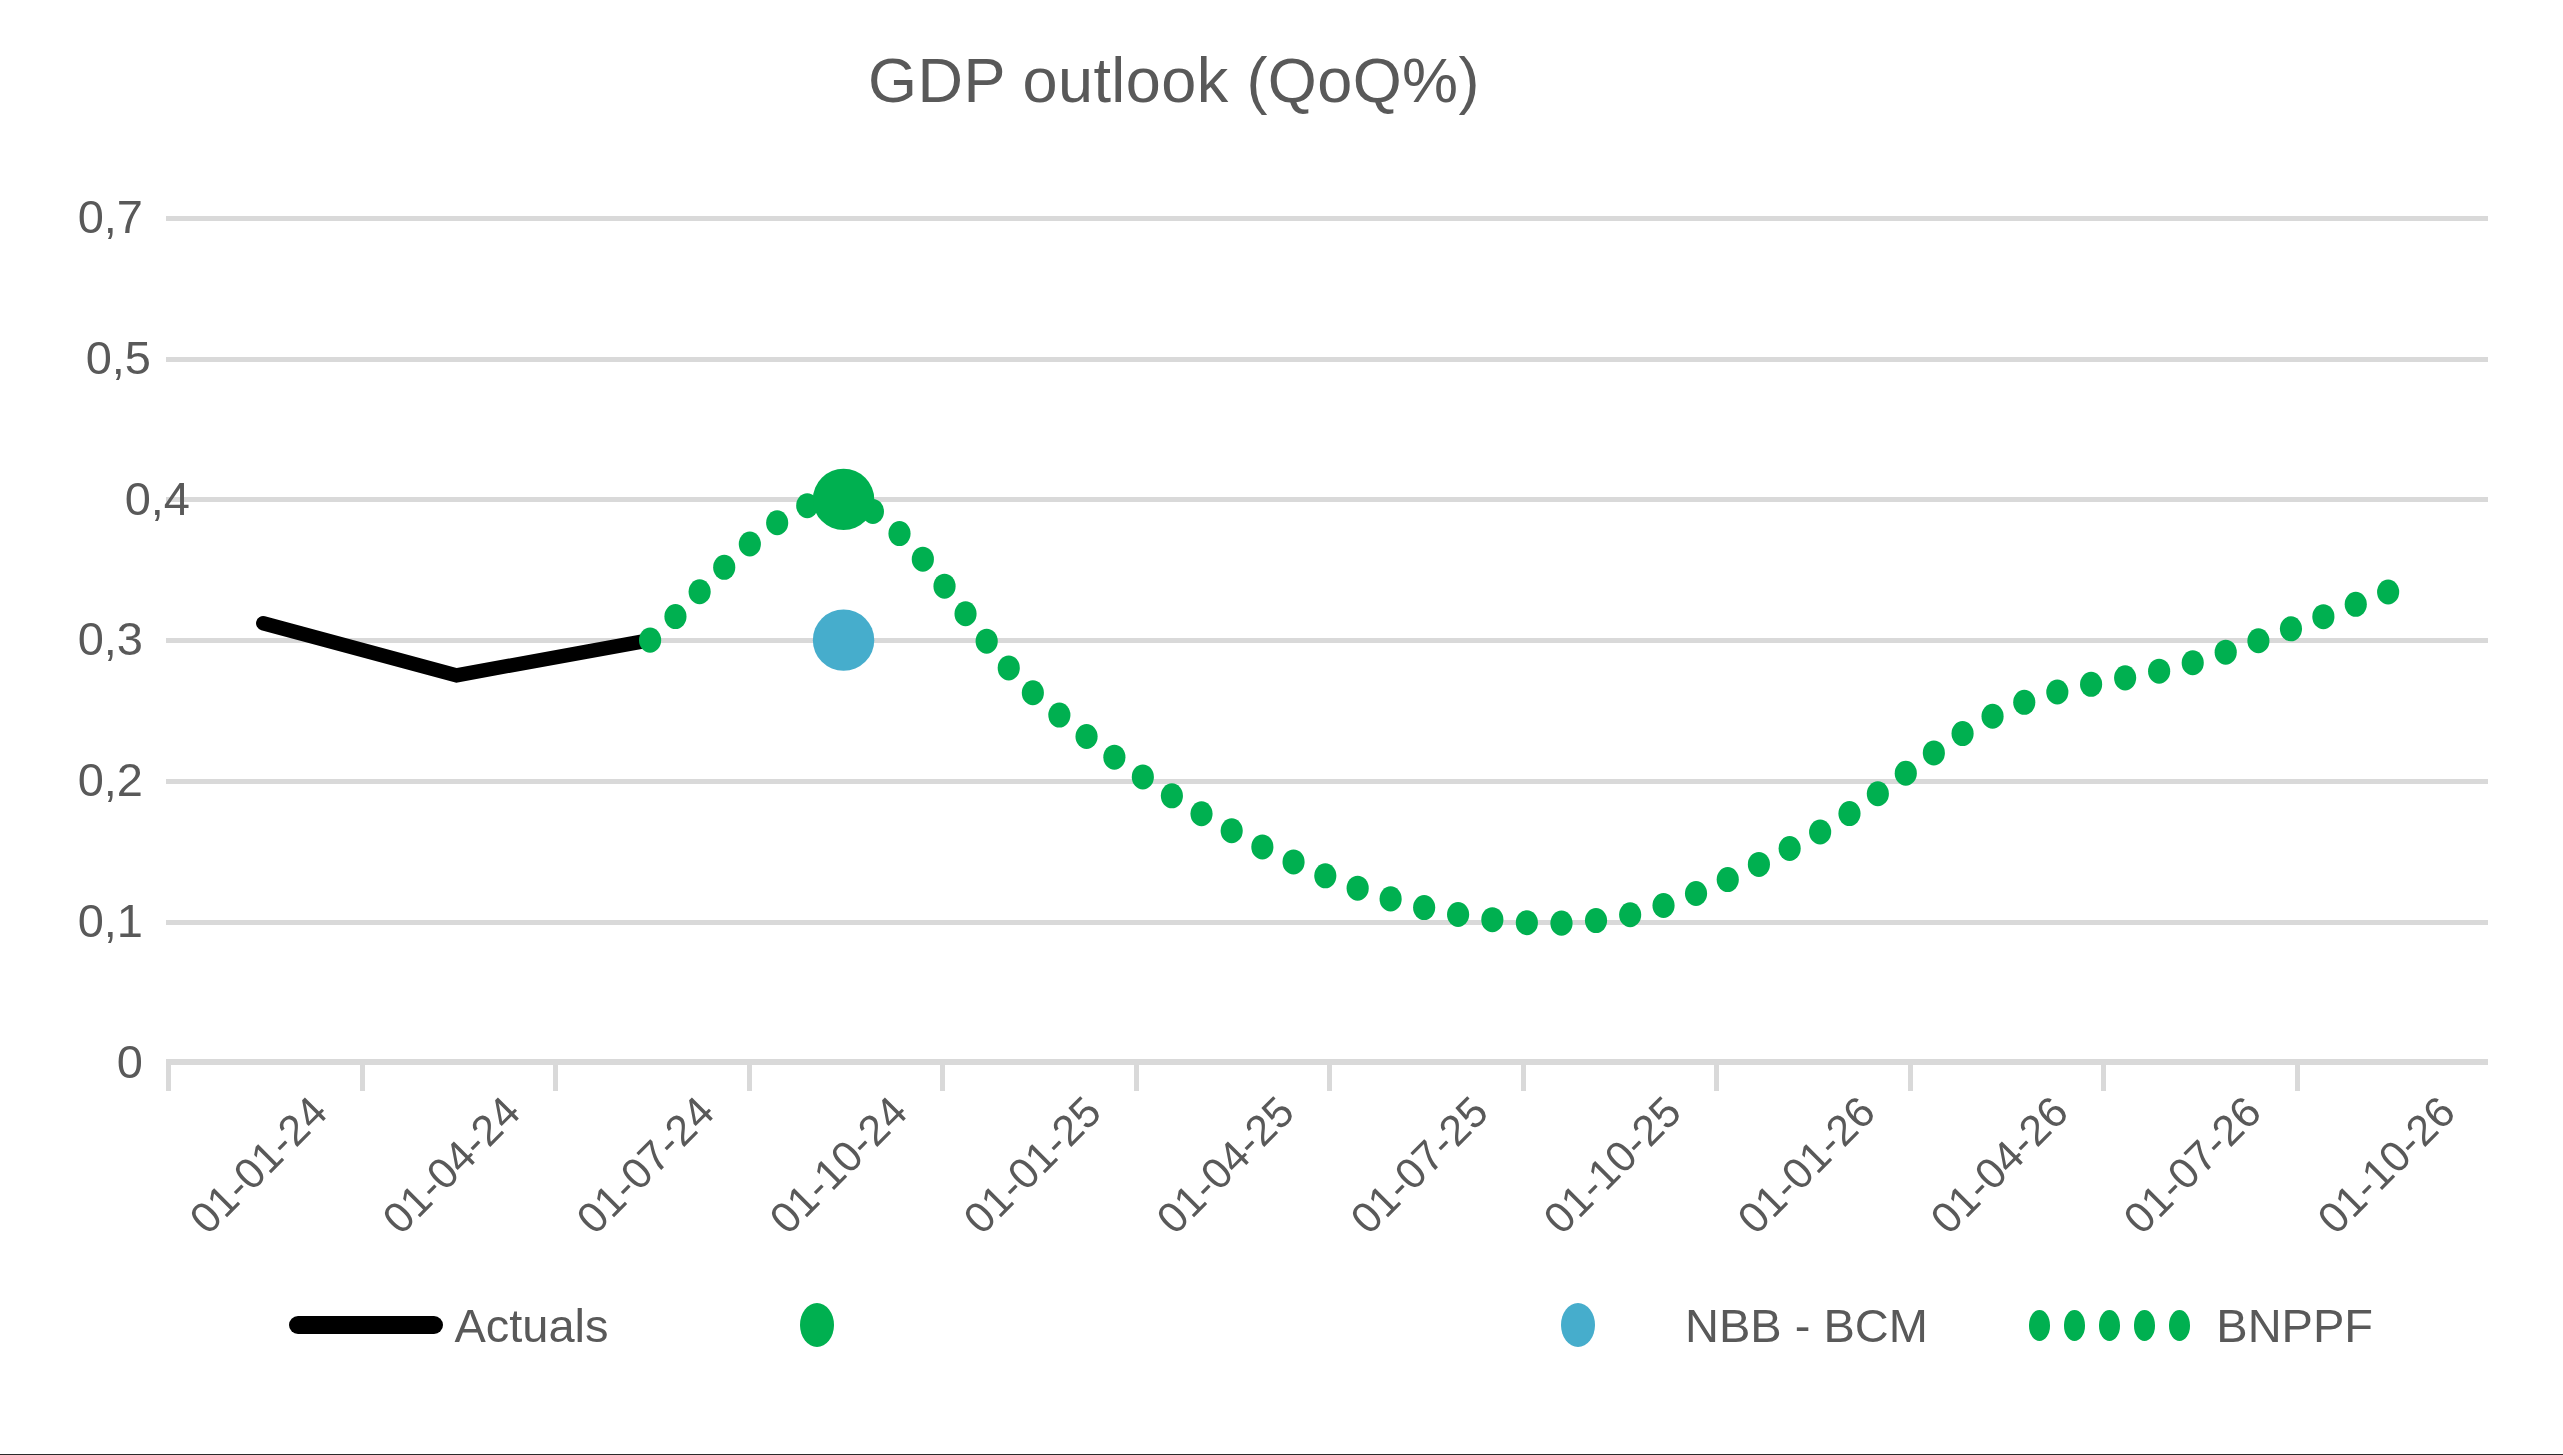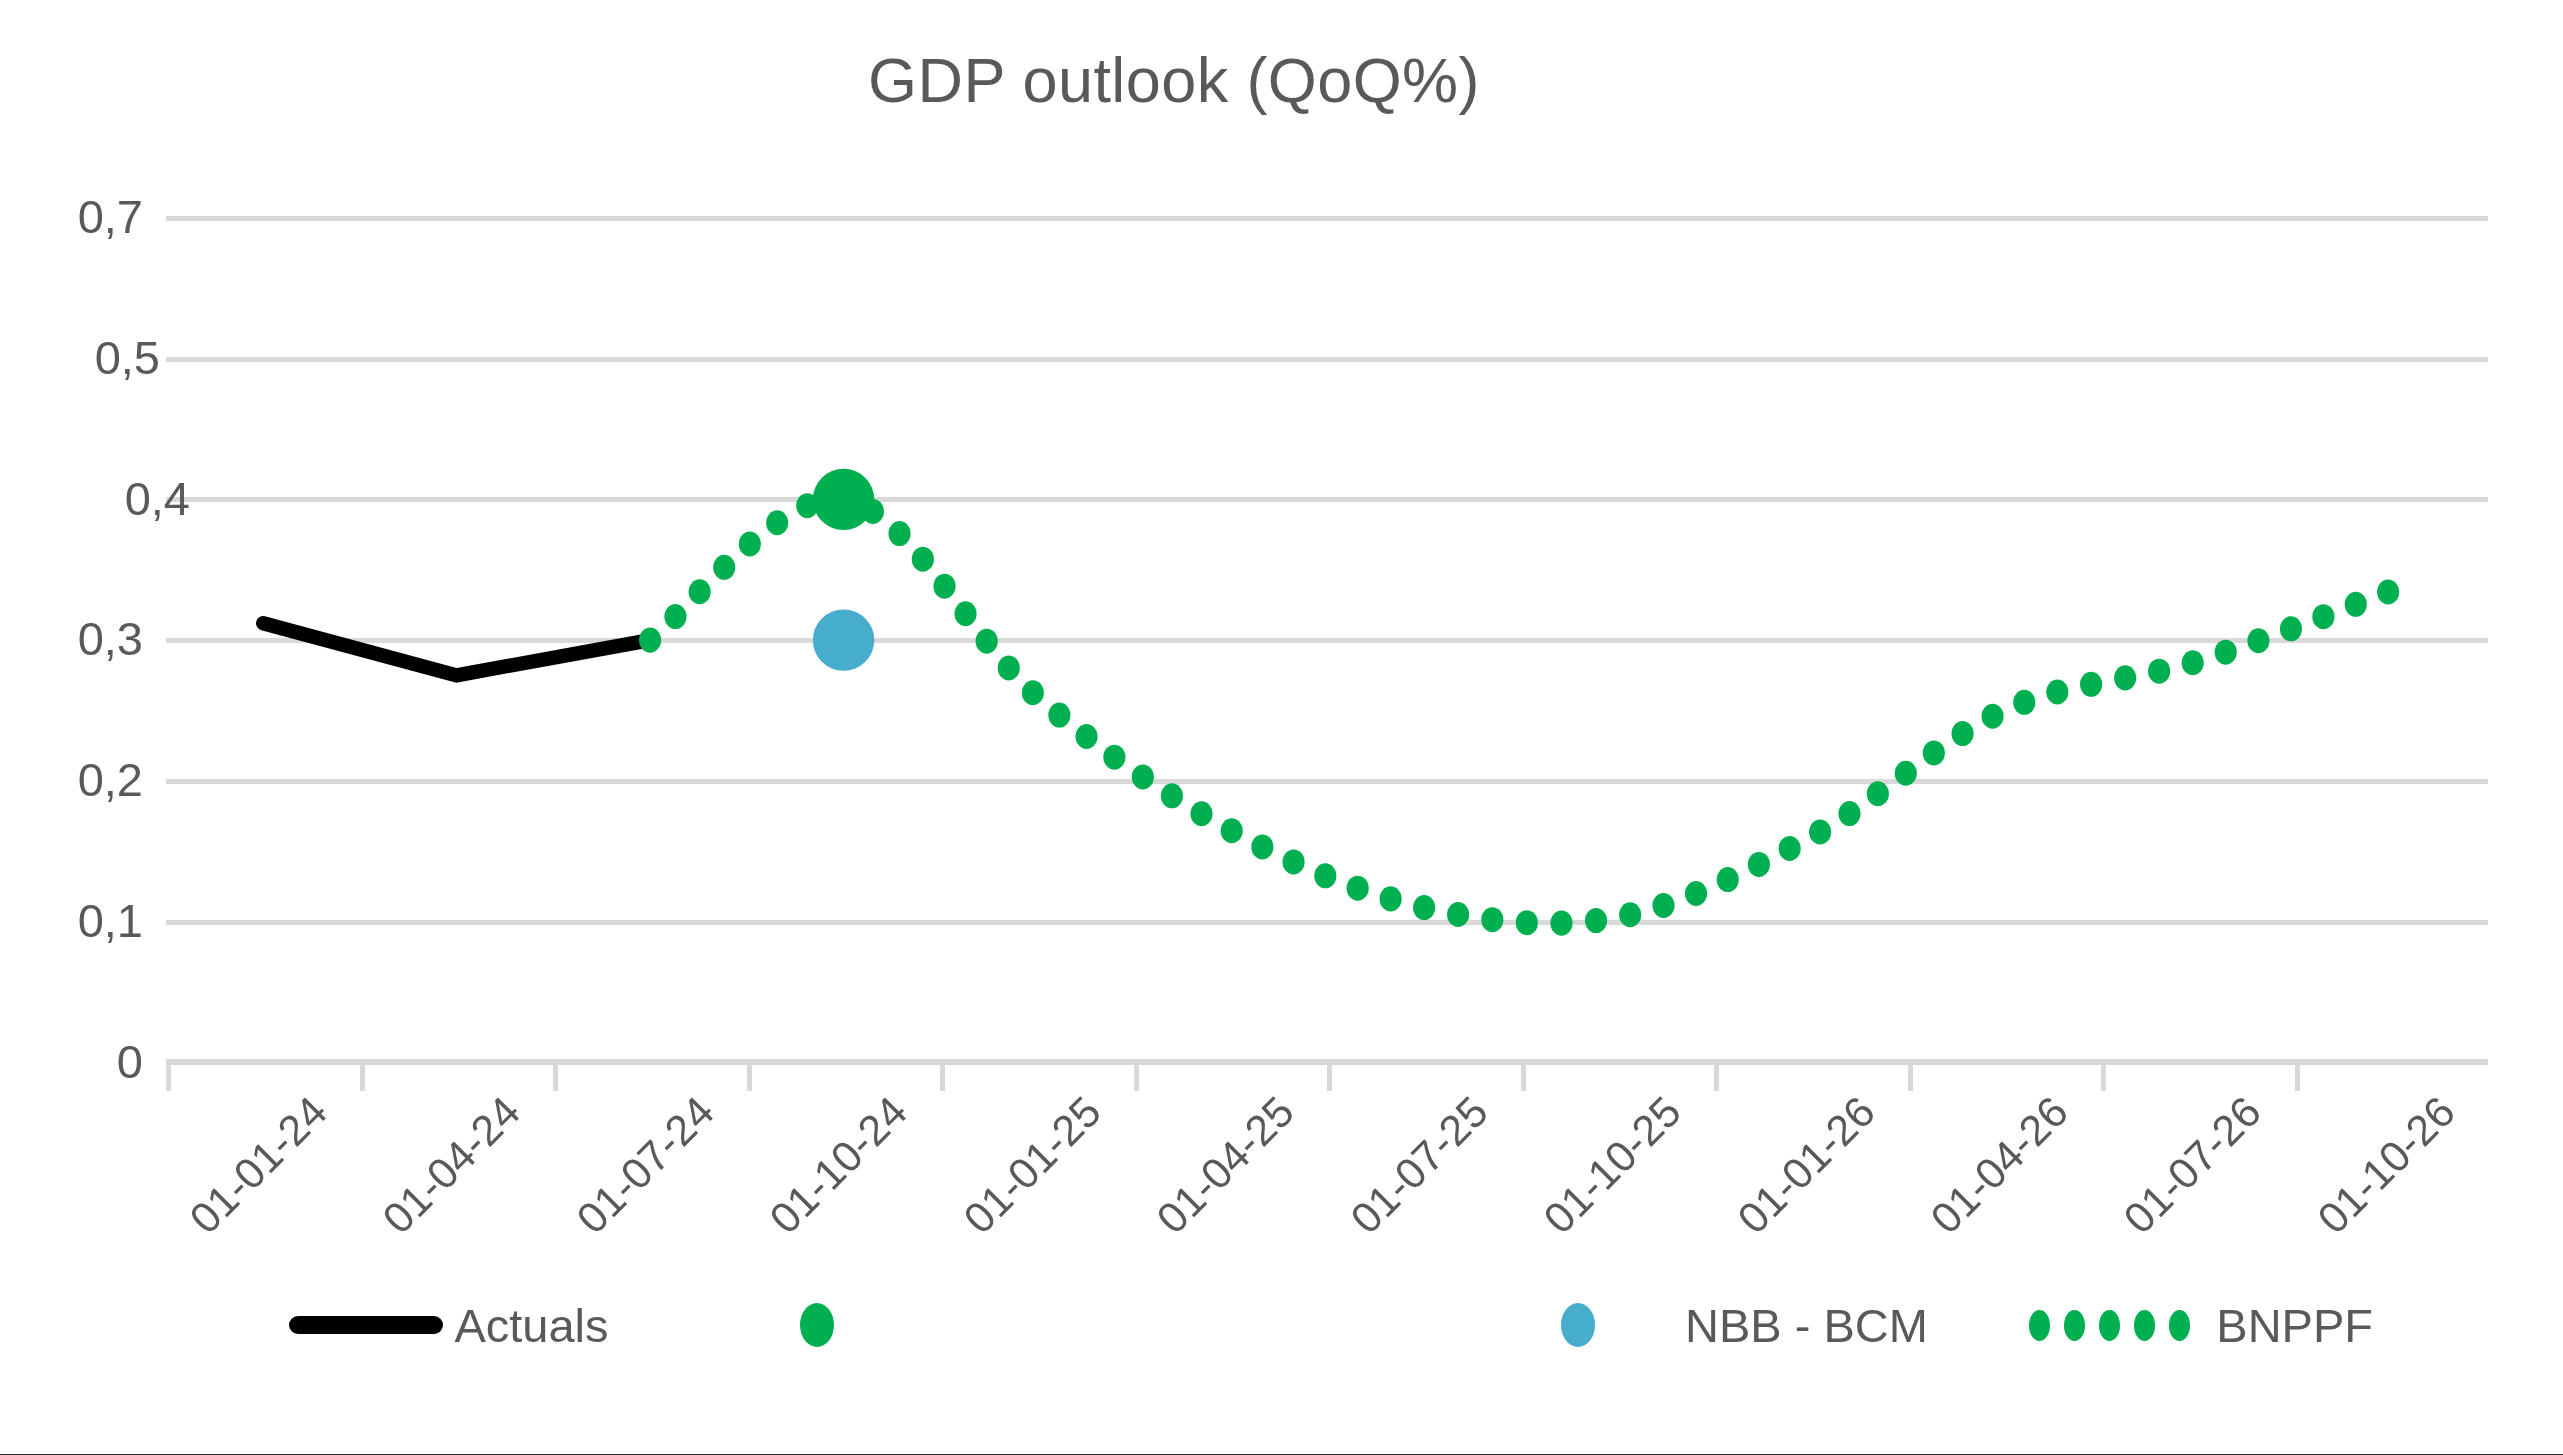--- a/index.html
+++ b/index.html
@@ -249,21 +249,21 @@
         </span>
         <span class="legend-label">BNPPF</span>
       </div>
     </div>
 
 <div class="ylabel" style="left: 0px; top: 1034px;">0</div>
     <div class="ylabel" style="left: 0px; top: 893px;">0,1</div>
     <div class="ylabel" style="left: 0px; top: 752px;">0,2</div>
     <div class="ylabel" style="left: 0px; top: 611px;">0,3</div>
     <div class="ylabel" style="left: 0px; top: 471px; padding-left: 47px;">0,4</div>
-    <div class="ylabel" style="left: 17px; top: 330px;">0,5</div>
+    <div class="ylabel" style="left: 8px; top: 330px;">0,5</div>
     <div class="ylabel" style="left: 0px; top: 189px;">0,7</div>
     <div class="xtick" style="left: 166px; background: rgb(217, 217, 217);"></div>
     <div class="xlabel-wrap" style="left: 302px;">
       <div class="xlabel">01-01-24</div>
     </div>
     <div class="xtick" style="left: 360px; background: rgb(217, 217, 217);"></div>
     <div class="xlabel-wrap" style="left: 495px;">
       <div class="xlabel">01-04-24</div>
     </div>
     <div class="xtick" style="left: 553px; background: rgb(217, 217, 217);"></div>

